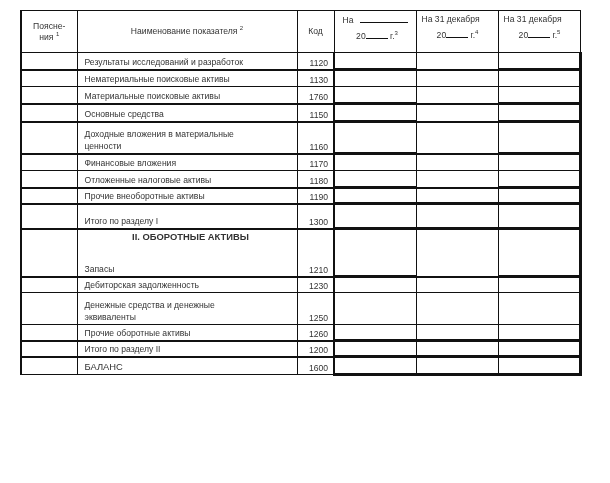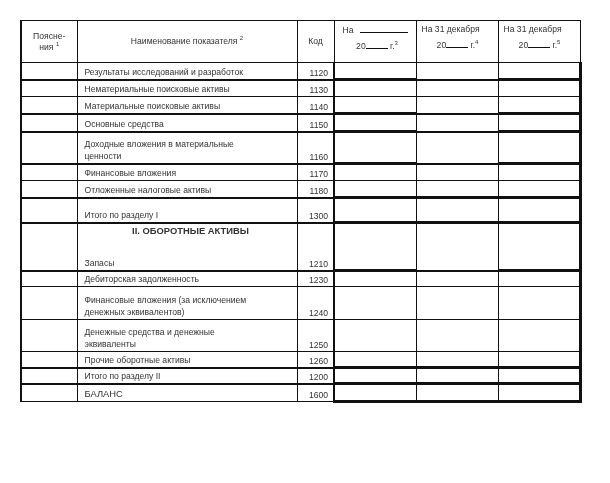--- a/index.html
+++ b/index.html
@@ -1,18 +1,18 @@
 <!DOCTYPE html>
 <html><head>
 <meta charset="utf-8">
 <style>
   html, body { margin: 0; padding: 0; background: #ffffff; }
   body { width: 610px; height: 483px; position: relative; overflow: hidden;
          font-family: "Liberation Sans", sans-serif; color: #333; }
-  .tbl { position: absolute; left: 20px; top: 20px; border-collapse: collapse; table-layout: fixed; }
+  .tbl { position: absolute; left: 20px; top: 10px; border-collapse: collapse; table-layout: fixed; }
   .tbl td, .tbl th { border: 1px solid #111; padding: 0; font-size: 8.6px; font-weight: normal; vertical-align: bottom; }
   .tbl th { vertical-align: middle; text-align: center; line-height: 11px; }
   .c-expl { width: 56px; }
   .c-name { width: 220px; }
   .c-code { width: 37px; }
   .c-val { width: 82px; }
   .name { padding: 0 0 1px 7px !important; text-align: left; line-height: 12px; }
   .code { text-align: right; padding: 0 5px 1px 0 !important; }
   .bold { font-weight: bold; }
   sup { font-size: 6px; vertical-align: super; line-height: 0; }
@@ -79,21 +79,21 @@
     <td class="outer-left"></td>
     <td class="name">Нематериальные поисковые активы</td>
     <td class="code">1130</td>
     <td class="val"></td>
         <td></td>
         <td class="val-last"></td>
   </tr>
   <tr style="height:17px">
     <td class="outer-left"></td>
     <td class="name">Материальные поисковые активы</td>
-    <td class="code">1140</td>
+    <td class="code">1760</td>
     <td class="val"></td>
         <td></td>
         <td class="val-last"></td>
   </tr>
   <tr style="height:18px" class="thick-top">
     <td class="outer-left"></td>
     <td class="name">Основные средства</td>
     <td class="code">1150</td>
     <td class="val"></td>
         <td></td>
@@ -116,20 +116,28 @@
         <td class="val-last"></td>
   </tr>
   <tr style="height:17px">
     <td class="outer-left"></td>
     <td class="name">Отложенные налоговые активы</td>
     <td class="code">1180</td>
     <td class="val"></td>
         <td></td>
         <td class="val-last"></td>
   </tr>
+  <tr style="height:16px" class="thick-top">
+    <td class="outer-left"></td>
+    <td class="name">Прочие внеоборотные активы</td>
+    <td class="code">1190</td>
+    <td class="val"></td>
+        <td></td>
+        <td class="val-last"></td>
+  </tr>
   <tr style="height:25px" class="block-top thick-top">
     <td class="outer-left"></td>
     <td class="name">Итого по разделу I</td>
     <td class="code">1300</td>
     <td class="val"></td>
         <td class="vmid"></td>
         <td class="val-last"></td>
   </tr>
 
   <tr style="height:33px" class="block-top thick-top">
@@ -140,28 +148,20 @@
     </td>
     <td class="code">1210</td>
     <td class="val"></td>
         <td class="vmid"></td>
         <td class="val-last"></td>
   </tr>
   <tr style="height:16px" class="thick-top">
     <td class="outer-left"></td>
     <td class="name">Дебиторская задолженность</td>
     <td class="code">1230</td>
-    <td class="val"></td>
-        <td></td>
-        <td class="val-last"></td>
-  </tr>
-  <tr style="height:33px">
-    <td class="outer-left"></td>
-    <td class="name" style="padding-right:8px !important">Финансовые вложения (за исключением денежных эквивалентов)</td>
-    <td class="code">1240</td>
     <td class="val"></td>
         <td></td>
         <td class="val-last"></td>
   </tr>
   <tr style="height:32px">
     <td class="outer-left"></td>
     <td class="name" style="padding-right:50px !important">Денежные средства и денежные эквиваленты</td>
     <td class="code">1250</td>
     <td class="val"></td>
         <td></td>

